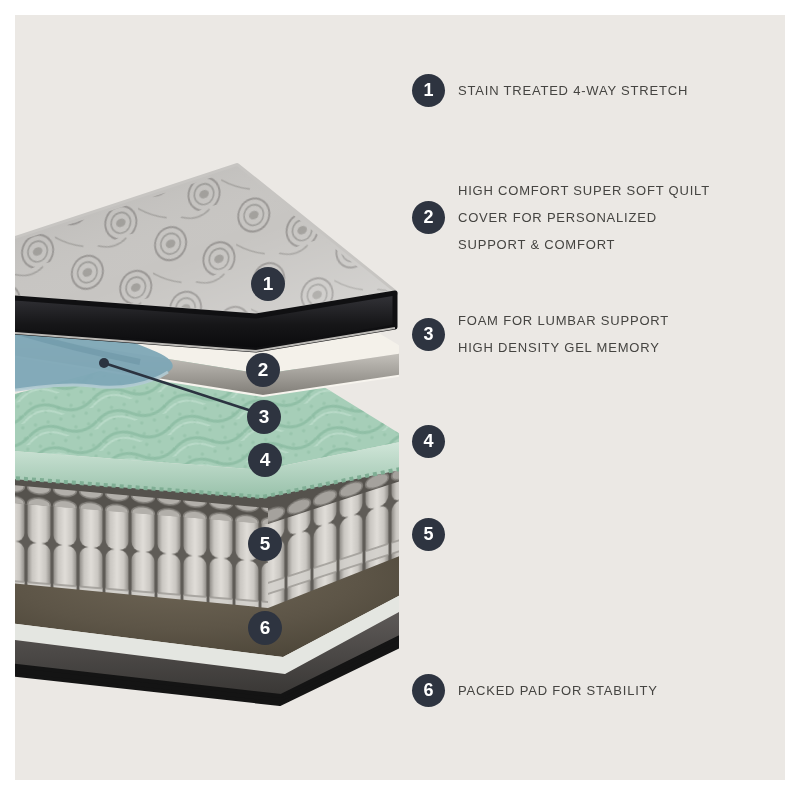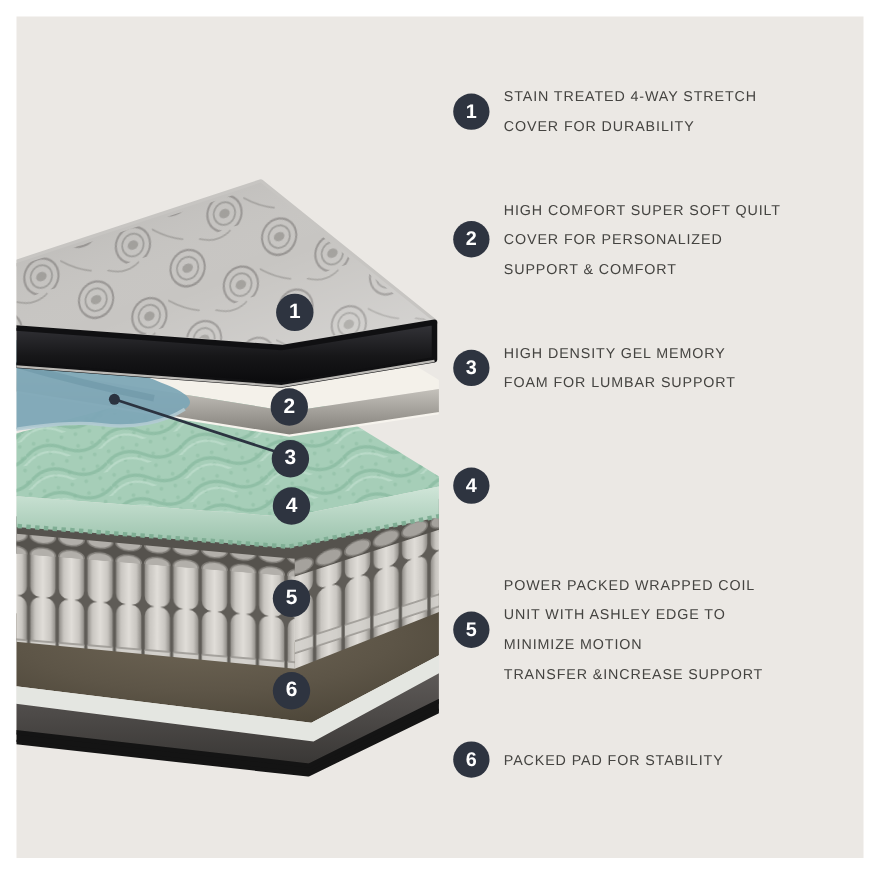--- a/index.html
+++ b/index.html
@@ -166,53 +166,46 @@
   <div class="marker m2">2</div>
   <div class="marker m3">3</div>
   <div class="marker m4">4</div>
   <div class="marker m5">5</div>
   <div class="marker m6">6</div>
 
   <div class="legend-item item-1">
     <div class="legend-circle">1</div>
     <div class="legend-text">
       <div>STAIN TREATED 4-WAY STRETCH</div>
-      <div>COVER FOR DURABILITY</div>
     </div>
   </div>
 
   <div class="legend-item item-2">
     <div class="legend-circle">2</div>
     <div class="legend-text">
       <div>HIGH COMFORT SUPER SOFT QUILT</div>
       <div>COVER FOR PERSONALIZED</div>
       <div>SUPPORT &amp; COMFORT</div>
     </div>
   </div>
 
   <div class="legend-item item-3">
     <div class="legend-circle">3</div>
     <div class="legend-text">
+      <div>FOAM FOR LUMBAR SUPPORT</div>
       <div>HIGH DENSITY GEL MEMORY</div>
-      <div>FOAM FOR LUMBAR SUPPORT</div>
     </div>
   </div>
 
   <div class="legend-item item-4">
     <div class="legend-circle">4</div>
   </div>
 
   <div class="legend-item item-5">
     <div class="legend-circle">5</div>
-    <div class="legend-text">
-      <div>POWER PACKED WRAPPED COIL</div>
-      <div>UNIT WITH ASHLEY EDGE TO</div>
-      <div>MINIMIZE MOTION</div>
-      <div>TRANSFER &amp;INCREASE SUPPORT</div>
-    </div>
   </div>
 
   <div class="legend-item item-6">
     <div class="legend-circle">6</div>
     <div class="legend-text">
       <div>PACKED PAD FOR STABILITY</div>
     </div>
   </div>
 </div>
 

